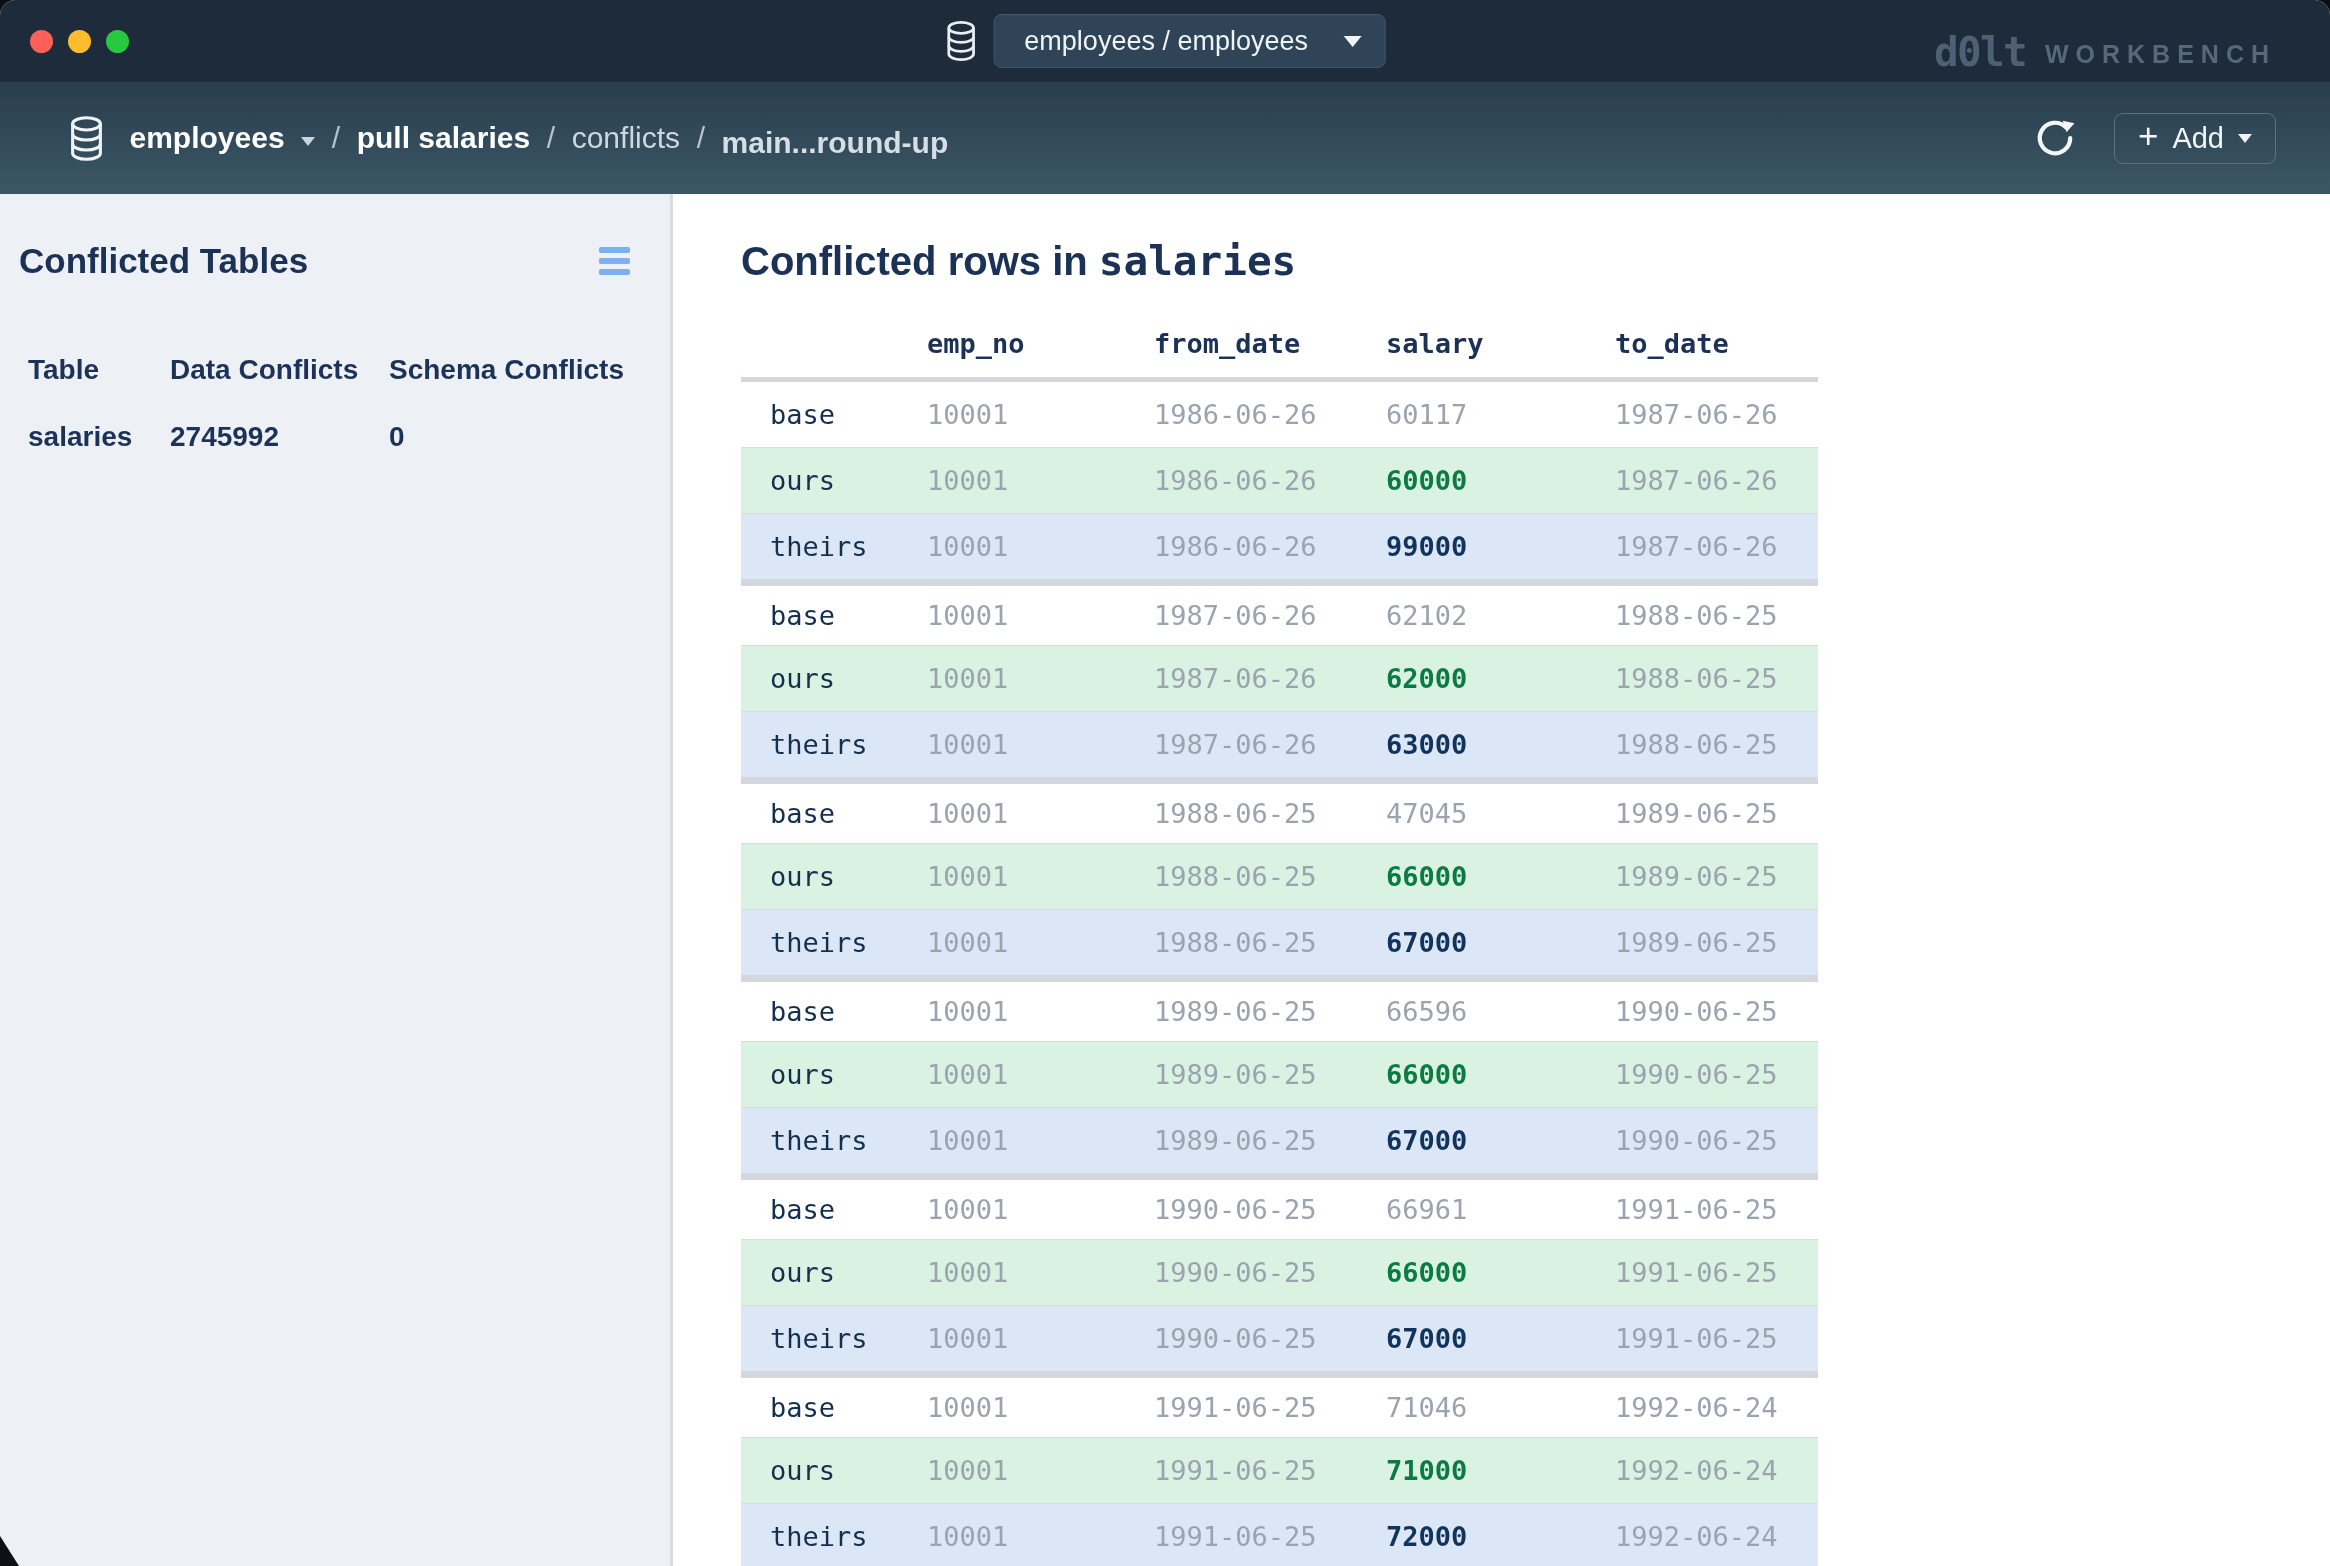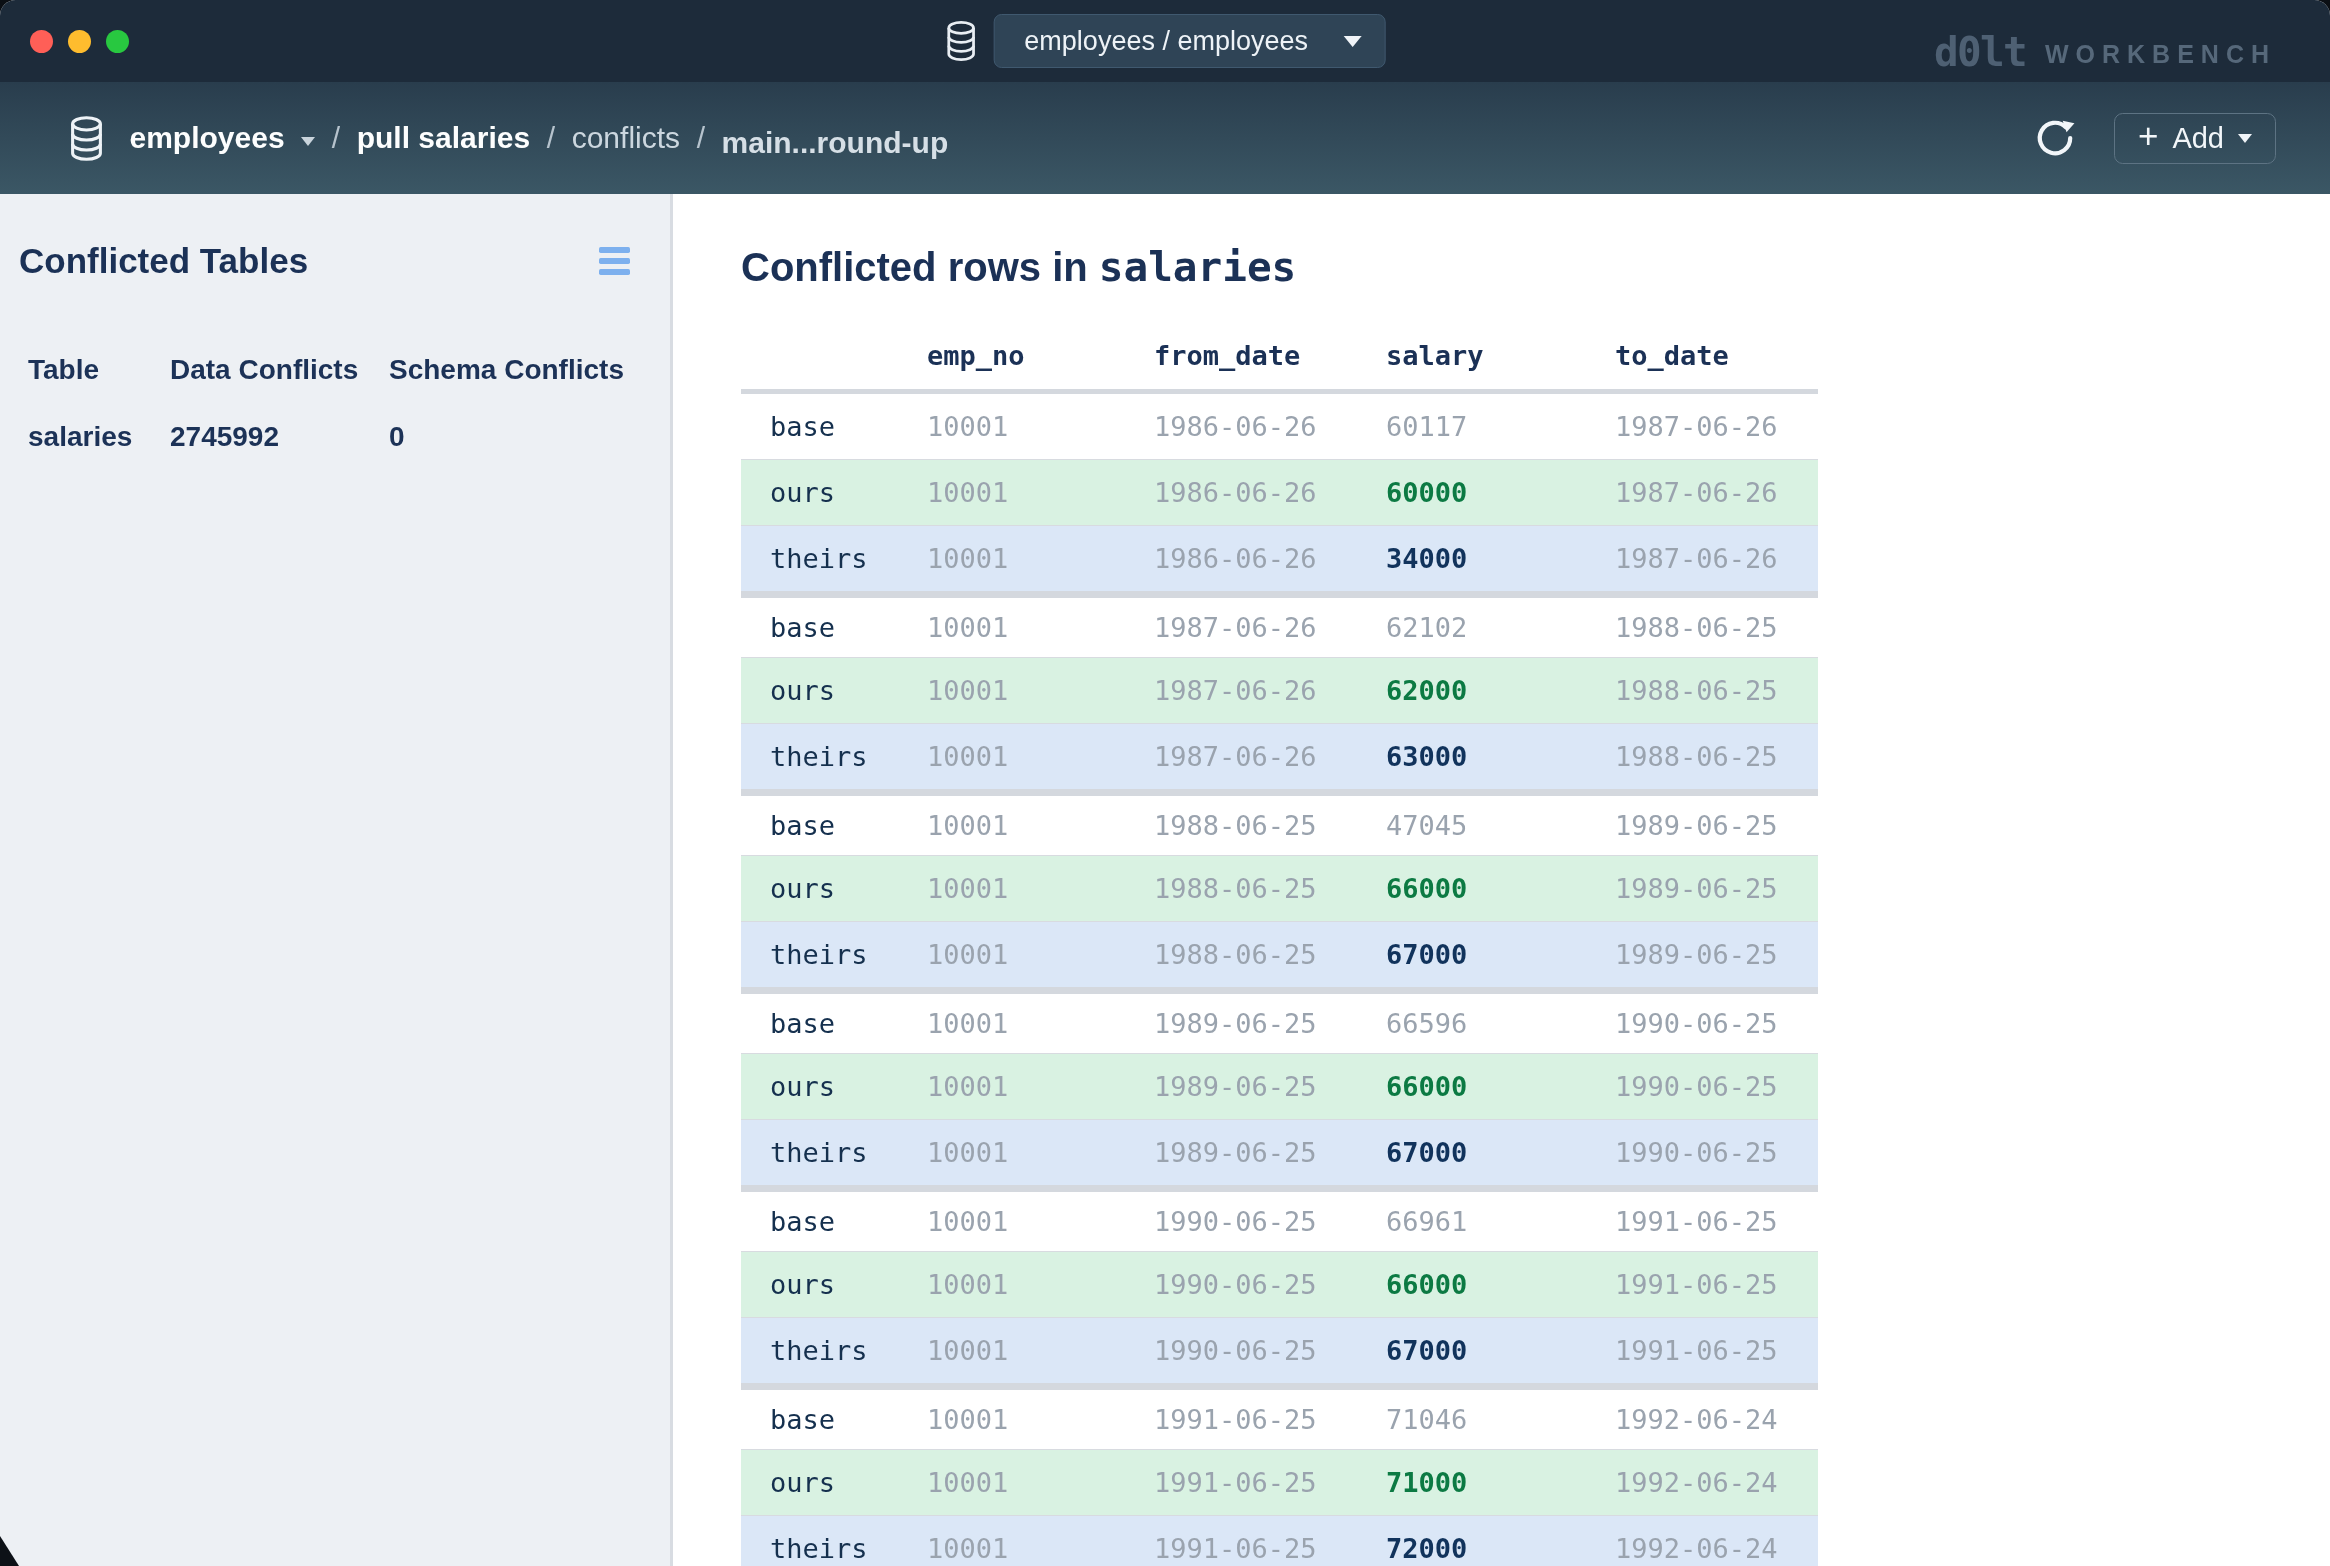--- a/index.html
+++ b/index.html
@@ -60,21 +60,21 @@
   .sb-title{ font-size:35px; font-weight:700; color:#1b3156; }
   .burger{ display:flex; flex-direction:column; gap:5.2px; background:none; border:none; cursor:pointer; padding:3.5px; }
   .burger span{ width:31px; height:6.1px; border-radius:1.7px; background:#7db0ee; }
 
   .sb-table{ margin-top:73px; padding:0 17.5px 0 28px; }
   .sb-grid{ display:grid; grid-template-columns:142px 219px 1fr; align-items:center; }
   .sb-grid.headers{ font-size:28px; font-weight:700; color:#1c3257; }
   .sb-grid.row{ margin-top:35px; font-size:28px; font-weight:600; color:#1c3257; cursor:pointer; }
 
   .main{ flex:1; background:#ffffff; padding:45px 0 0 68px; overflow:hidden; }
-  .m-heading{ font-size:40px; font-weight:700; color:#1b3156; line-height:56px; }
+  .m-heading{ font-size:40px; font-weight:700; color:#1b3156; line-height:44px; }
   .m-heading .tname{ font-family:"DejaVu Sans Mono", monospace; font-size:41px; }
 
   .ctable{ width:1077px; margin-top:26px; font-family:"DejaVu Sans Mono", monospace; }
   .thead{ display:grid; grid-template-columns:157px 227px 232px 229px 1fr; padding-left:29px;
     height:73px; align-items:center; border-bottom:5.2px solid #d4d8de;
     font-size:27px; font-weight:700; color:#1b3156; }
 
   .trow{ display:grid; grid-template-columns:157px 227px 232px 229px 1fr; padding-left:29px;
     height:66px; align-items:center; font-size:27px; color:#9aa3ae;
     border-top:1.7px solid #d8dbe0; background:#ffffff; }
@@ -210,21 +210,21 @@
               <span class="tcell cell-row-label">ours</span>
               <span class="tcell cell-emp-no">10001</span>
               <span class="tcell cell-from-date">1986-06-26</span>
               <span class="tcell cell-salary">60000</span>
               <span class="tcell cell-to-date">1987-06-26</span>
             </div>
             <div class="trow theirs">
               <span class="tcell cell-row-label">theirs</span>
               <span class="tcell cell-emp-no">10001</span>
               <span class="tcell cell-from-date">1986-06-26</span>
-              <span class="tcell cell-salary">34000</span>
+              <span class="tcell cell-salary">99000</span>
               <span class="tcell cell-to-date">1987-06-26</span>
             </div>
             <div class="trow base">
               <span class="tcell cell-row-label">base</span>
               <span class="tcell cell-emp-no">10001</span>
               <span class="tcell cell-from-date">1987-06-26</span>
               <span class="tcell cell-salary">62102</span>
               <span class="tcell cell-to-date">1988-06-25</span>
             </div>
             <div class="trow ours">

